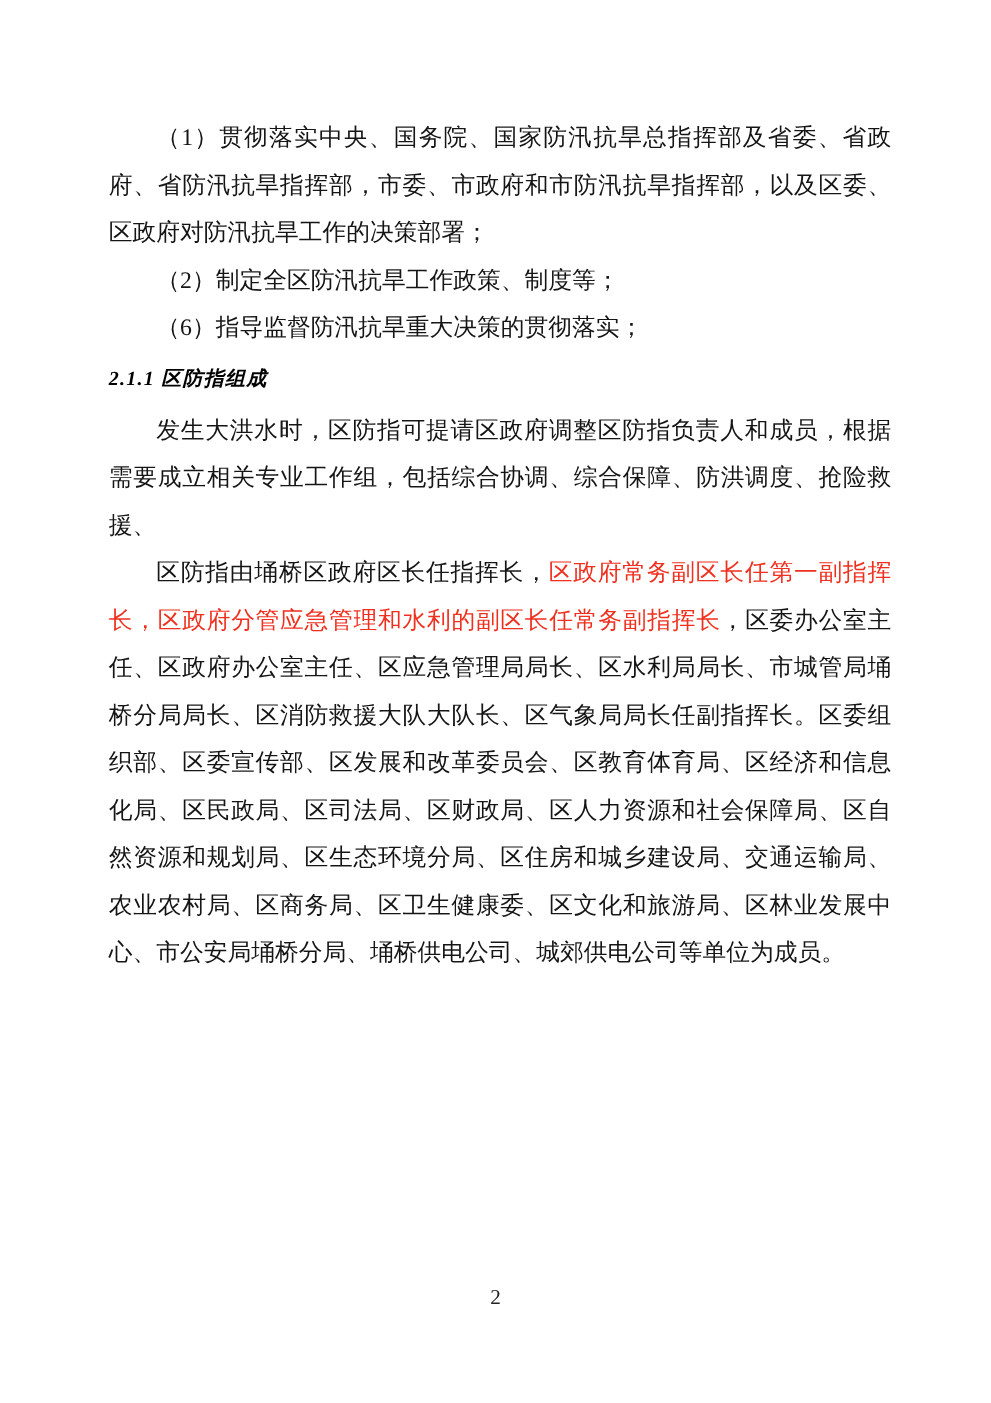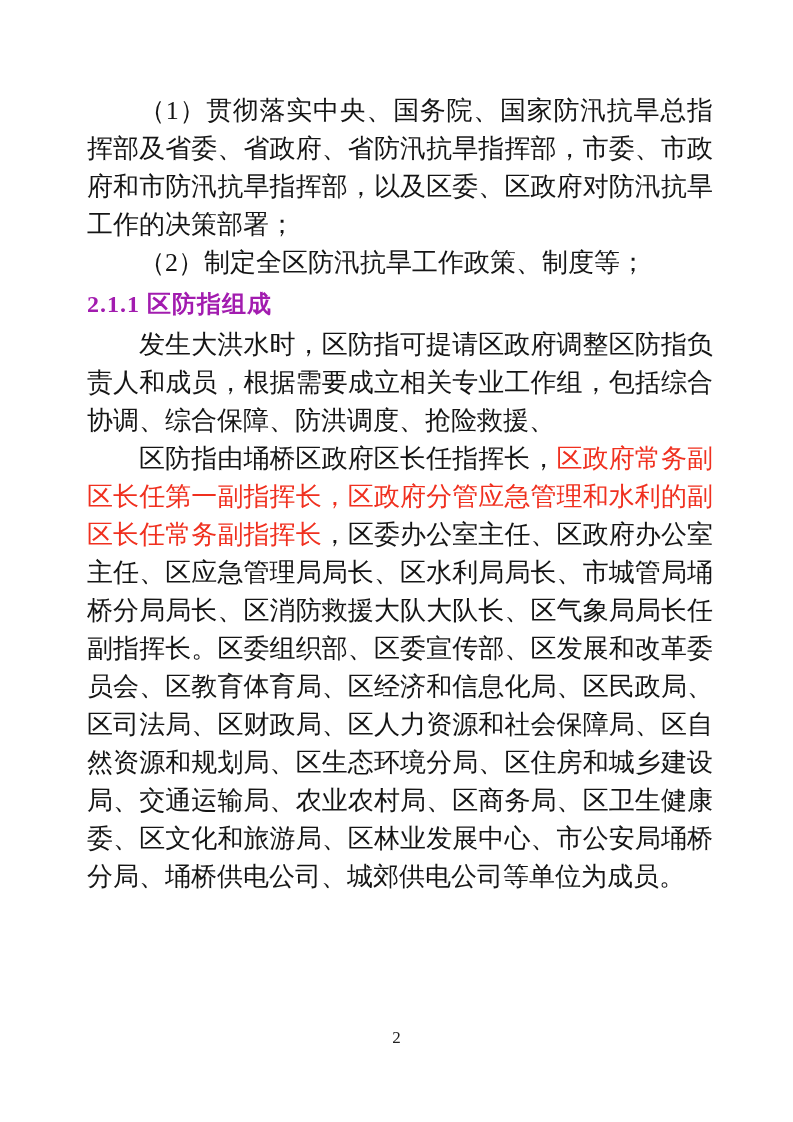--- a/index.html
+++ b/index.html
@@ -16,35 +16,36 @@
     font-family: "Liberation Serif", "DejaVu Serif", serif;
   }
   .content {
     position: absolute;
     left: 87px;
     top: 92px;
     width: 626px;
   }
   .para {
     margin: 0;
-    font-size: 26px;
+    font-size: 19px;
     line-height: 38px;
     color: #151515;
     text-align: justify;
     text-indent: 2em;
     word-break: break-all;
   }
   .heading {
     margin: 0;
-    font-size: 24px;
+    font-size: 16px;
     line-height: 44px;
     font-weight: bold;
-    color: #a21caf;
+    color: #000000;
     text-indent: 0;
     letter-spacing: 1px;
+    font-style: italic;
   }
   .run { color: inherit; }
   .run.red { color: var(--red-text, #f0301f); }
   .footer {
     position: absolute;
     left: 0;
     top: 1028px;
     width: 100%;
     text-align: center;
     font-size: 17px;
@@ -52,18 +53,19 @@
     font-family: "Liberation Serif", "DejaVu Serif", serif;
   }
 </style>
 </head>
 <body>
 
 <div class="page">
   <div class="content" id="document-body">
       <p class="para"><span class="run">（1）贯彻落实中央、国务院、国家防汛抗旱总指挥部及省委、省政府、省防汛抗旱指挥部，市委、市政府和市防汛抗旱指挥部，以及区委、区政府对防汛抗旱工作的决策部署；</span></p>
       <p class="para"><span class="run">（2）制定全区防汛抗旱工作政策、制度等；</span></p>
+      <p class="para"><span class="run">（6）指导监督防汛抗旱重大决策的贯彻落实；</span></p>
       <h2 class="heading"><span class="run">2.1.1 区防指组成</span></h2>
       <p class="para"><span class="run">发生大洪水时，区防指可提请区政府调整区防指负责人和成员，根据需要成立相关专业工作组，包括综合协调、综合保障、防洪调度、抢险救援、</span></p>
       <p class="para"><span class="run">区防指由埇桥区政府区长任指挥长，</span><span class="run red">区政府常务副区长任第一副指挥长，区政府分管应急管理和水利的副区长任常务副指挥长</span><span class="run">，区委办公室主任、区政府办公室主任、区应急管理局局长、区水利局局长、市城管局埇桥分局局长、区消防救援大队大队长、区气象局局长任副指挥长。区委组织部、区委宣传部、区发展和改革委员会、区教育体育局、区经济和信息化局、区民政局、区司法局、区财政局、区人力资源和社会保障局、区自然资源和规划局、区生态环境分局、区住房和城乡建设局、交通运输局、农业农村局、区商务局、区卫生健康委、区文化和旅游局、区林业发展中心、市公安局埇桥分局、埇桥供电公司、城郊供电公司等单位为成员。</span></p>
     </div>
   <div class="footer">2</div>
 </div>
 
 </body></html>

